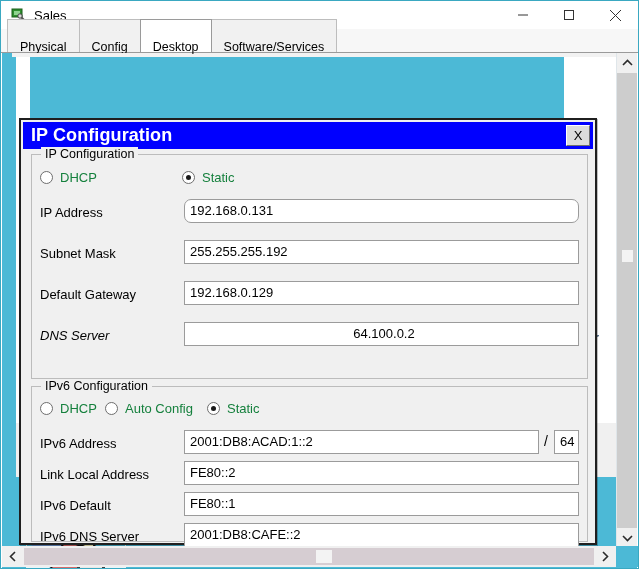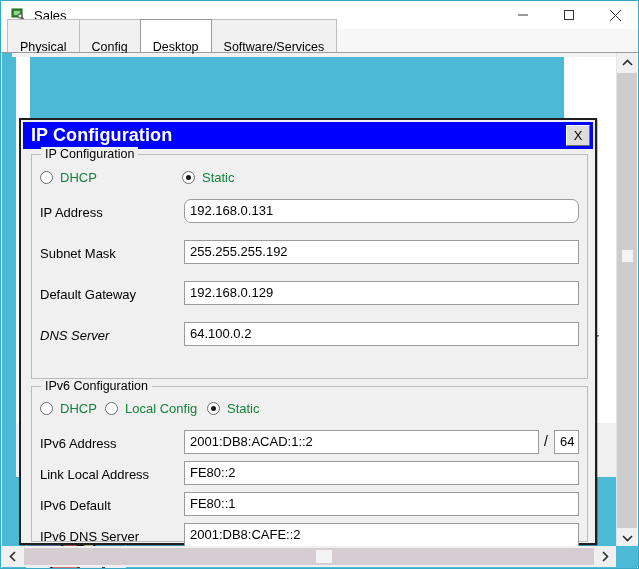--- a/index.html
+++ b/index.html
@@ -471,33 +471,33 @@
         <div class="text-input" style="left:152px; top:85px; width:395px;">255.255.255.192</div>
 
         <div class="field-row" style="left:8px; top:127px;">
           <span class="field-label">Default Gateway</span>
         </div>
         <div class="text-input" style="left:152px; top:126px; width:395px;">192.168.0.129</div>
 
         <div class="field-row" style="left:8px; top:168px;font-style:italic;">
           <span class="field-label">DNS Server</span>
         </div>
-        <div class="text-input" style="left:152px; top:167px; width:395px;">64.100.0.2</div>
+        <div class="text-input" style="left:152px; top:167px; width:395px;text-align:center;">64.100.0.2</div>
       </div>
 
       <div class="groupbox" id="group-ipv6">
         <span class="group-legend">IPv6 Configuration</span>
 
         <div class="radio-row" style="left:8px; top:14px;">
           <span class="radio"></span>
           <span class="radio-label">DHCP</span>
         </div>
         <div class="radio-row" style="left:73px; top:14px;">
           <span class="radio"></span>
-          <span class="radio-label">Local Config</span>
+          <span class="radio-label">Auto Config</span>
         </div>
         <div class="radio-row" style="left:175px; top:14px;">
           <span class="radio checked"></span>
           <span class="radio-label">Static</span>
         </div>
 
         <div class="field-row" style="left:8px; top:44px;">
           <span class="field-label">IPv6 Address</span>
         </div>
         <div class="text-input" style="left:152px; top:43px; width:355px;">2001:DB8:ACAD:1::2</div>

